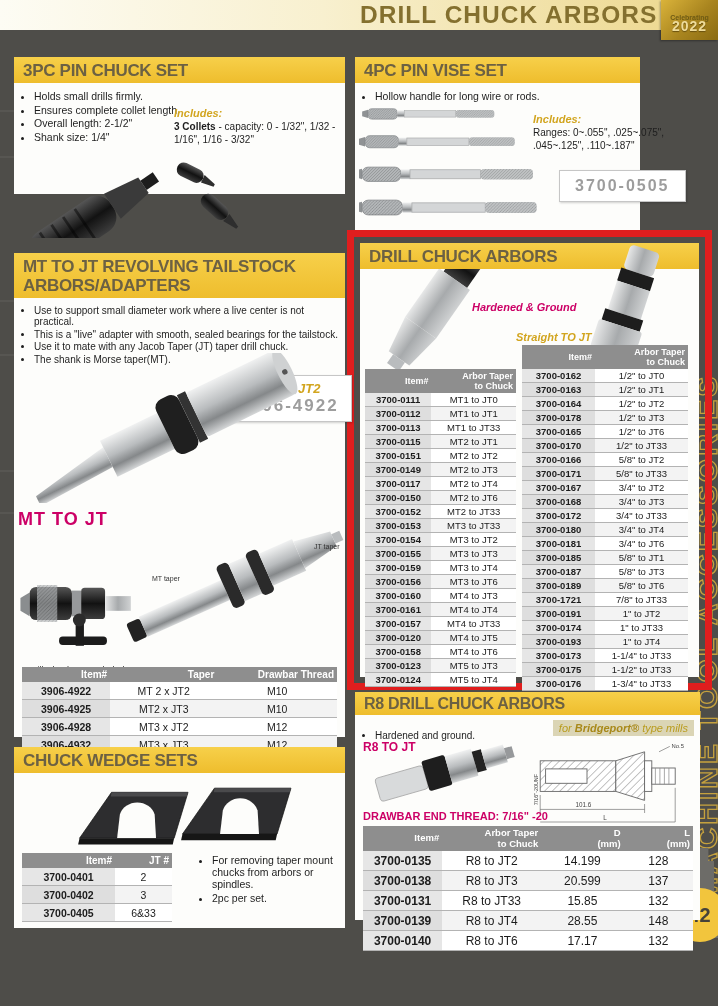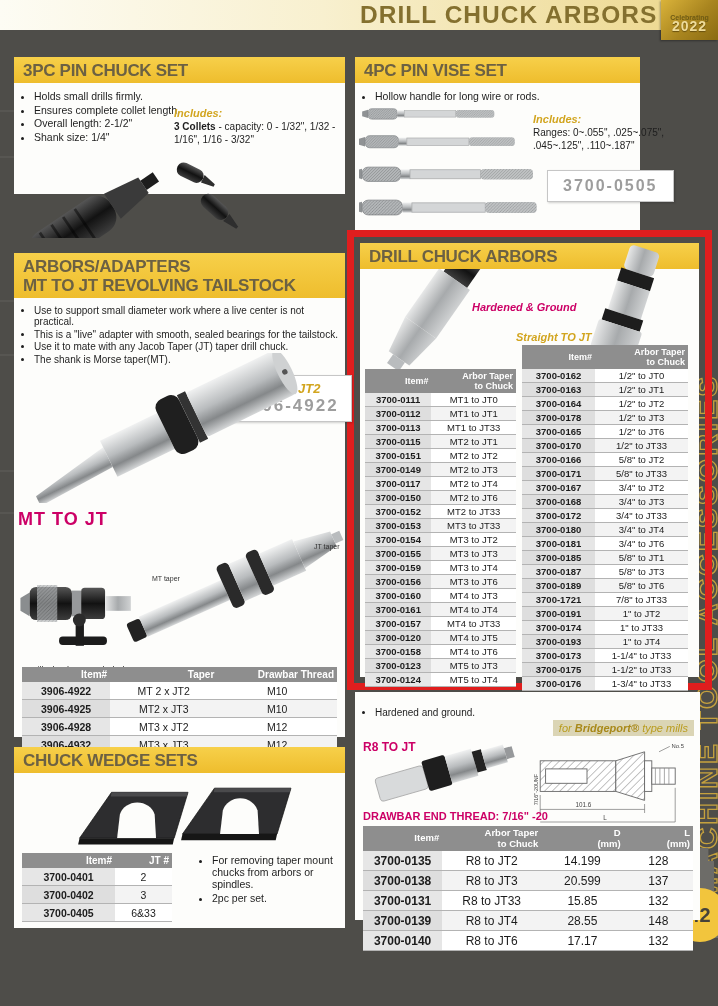--- a/index.html
+++ b/index.html
@@ -162,21 +162,21 @@
 
   <div class="card" style="left:355px;top:57px;width:285px;height:176px;">
     <div class="card-hdr">4PC PIN VISE SET</div>
     <ul class="bullets">
         <li>Hollow handle for long wire or rods.</li>
       </ul>
     <div class="abs" style="left:178px;top:52px;width:160px;">
       <span class="inc-label">Includes:</span>
       <div class="inc-text">Ranges: 0~.055", .025~.075", .045~.125", .110~.187"</div>
     </div>
-    <div class="code-box" style="left:192px;top:113px;">3700-0505</div>
+    <div class="code-box" style="left:204px;top:113px;">3700-0505</div>
     <div class="abs" style="left:4px;top:50px;">
       <svg width="180" height="124" viewBox="0 0 240 165">
         <g transform="translate(12,2) scale(0.78)">
           <polygon points="-10,5 0,2 0,16 -10,13" fill="#8f9294"></polygon>
           <rect x="0" y="0" width="50" height="18" rx="7" fill="url(#knurl)" stroke="#7e8184"></rect>
           <rect x="50" y="3" width="12" height="12" fill="url(#metal)"></rect>
           <rect x="62" y="3.5" width="88" height="11" fill="#d4d6d7" stroke="#a8aaab"></rect>
           <rect x="150" y="2.5" width="66" height="13" rx="5" fill="url(#knurl)" opacity="0.85"></rect>
         </g>
         <g transform="translate(8,38) scale(0.9)">
@@ -429,22 +429,22 @@
               <td>3700-0176</td>
               <td>1-3/4" to JT33</td>
             </tr>
           </tbody>
       </table>
     </div>
   </div>
 
   <div class="card" style="left:14px;top:253px;width:331px;height:484px;">
     <div class="card-hdr two-line">
+      <div>MT TO JT REVOLVING TAILSTOCK</div>
       <div>ARBORS/ADAPTERS</div>
-      <div>MT TO JT REVOLVING TAILSTOCK</div>
     </div>
     <ul class="bullets" style="font-size:10px;">
         <li>Use to support small diameter work where a live center is not practical.</li>
         <li>This is a "live" adapter with smooth, sealed bearings for the tailstock.</li>
         <li>Use it to mate with any Jacob Taper (JT)  taper drill chuck.</li>
         <li>The shank is Morse taper(MT).</li>
       </ul>
     <div class="callout-box" style="left:212px;top:122px;width:100px;">
       <span class="callout-variant">MT2 x JT2</span>
       <span class="callout-code">3906-4922</span>
@@ -570,20 +570,21 @@
           </tr>
         </tbody>
     </table>
     <ul class="bullets abs" style="left:178px;top:100px;width:140px;">
         <li>For removing taper mount chucks from arbors or spindles.</li>
         <li>2pc per set.</li>
       </ul>
   </div>
 
   <div class="card" style="left:355px;top:692px;width:345px;height:228px;">
+    <div class="card-hdr" style="font-size:16px;padding:3px 9px 2px;">R8 DRILL CHUCK ARBORS</div>
     <ul class="bullets" style="margin-top:15px;font-size:10px;">
         <li>Hardened and ground.</li>
       </ul>
     <div class="bridgeport-strip" style="right:6px;top:28px;">
       <span>for </span><span class="bridgeport-name">Bridgeport®</span><span> type mills</span>
     </div>
     <div class="abs magenta" style="left:8px;top:48px;font-size:12px;">R8 TO JT</div>
 
     <div class="abs" style="left:2px;top:40px;">
       <svg width="175" height="76" viewBox="0 0 190 95">

